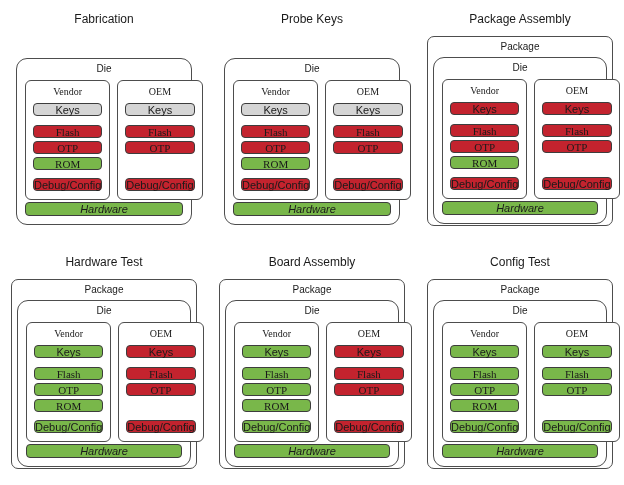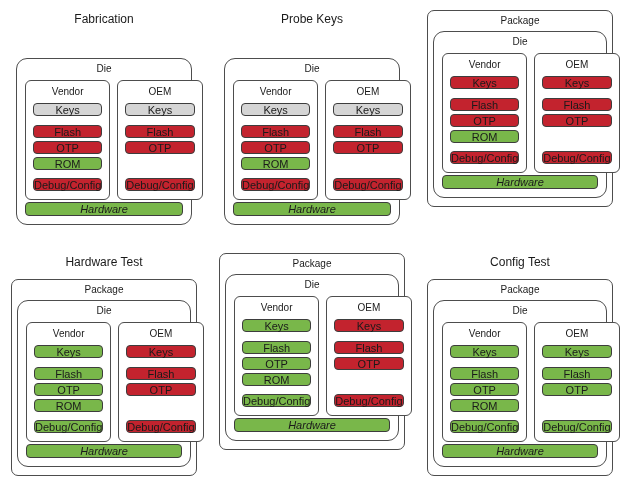--- a/index.html
+++ b/index.html
@@ -19,45 +19,45 @@
     grid-template-rows:243px 242px;
   }
   .cell{display:flex;flex-direction:column;align-items:center;}
   .title{
     margin-top:12px;font-size:12px;line-height:14px;
     text-align:center;white-space:nowrap;
   }
   .package{
     margin-top:10px;width:186px;
     border:1.5px solid var(--box-border);border-radius:7px;
-    background:#fff;padding:3px 5px 8px;
+    background:#fff;padding:3px 5px 1px;
   }
   .box-label{
     font-size:10px;line-height:14px;text-align:center;
     padding-bottom:3px;
   }
   .die{
     border:1.5px solid var(--box-border);border-radius:11px;
     background:#fff;padding:2px 8px 8px;width:100%;
   }
   .die.standalone{margin-top:32px;width:176px;}
   .die > .box-label{padding-top:1px;padding-bottom:4px;}
   .cols{display:flex;gap:7px;}
   .col{
     flex:1;border:1.3px solid var(--box-border);border-radius:6px;
     background:#fff;padding:4px 7px 8px;
     display:flex;flex-direction:column;
   }
-  .col > .box-label{padding-bottom:4px;}
+  .col > .box-label{padding-bottom:4px;font-family:Liberation Serif, serif;}
   .chip{
     height:13px;border:1.3px solid var(--chip-border);border-radius:4px;
     font-size:11px;display:flex;align-items:center;justify-content:center;
     white-space:nowrap;background:#fff;
   }
-  .mem-group{margin-top:9px;display:flex;flex-direction:column;gap:3px;}
+  .mem-group{margin-top:9px;display:flex;flex-direction:column;gap:3px;font-family:Liberation Serif, serif;}
   .chip.debug{margin-top:8px;}
   .chip-spacer{height:16px;}
   .hardware{margin-top:2px;height:14px;font-style:italic;}
   .state-red{background:var(--red);}
   .state-green{background:var(--green);text-align:right;}
   .state-gray{background:var(--gray);}
 </style>
 </head>
 <body>
 
@@ -114,20 +114,21 @@
               <div class="chip state-red">OTP</div>
             </div>
             <div class="chip-spacer"></div>
             <div class="chip state-red debug">Debug/Config</div>
           </div>
         </div>
         <div class="chip hardware state-green">Hardware</div>
       </div>
     </div>
     <div class="cell">
+    <div class="title">Package Assembly</div>
   <div class="package">
         <div class="box-label">Package</div>
         <div class="die">
           <div class="box-label">Die</div>
           <div class="cols">
             <div class="col">
               <div class="box-label">Vendor</div>
               <div class="chip state-red">Keys</div>
               <div class="mem-group">
                 <div class="chip state-red">Flash</div>
@@ -177,20 +178,21 @@
               </div>
               <div class="chip-spacer"></div>
               <div class="chip state-red debug">Debug/Config</div>
             </div>
           </div>
           <div class="chip hardware state-green">Hardware</div>
         </div>
       </div>
     </div>
     <div class="cell">
+    <div class="title">Board Assembly</div>
   <div class="package">
         <div class="box-label">Package</div>
         <div class="die">
           <div class="box-label">Die</div>
           <div class="cols">
             <div class="col">
               <div class="box-label">Vendor</div>
               <div class="chip state-green">Keys</div>
               <div class="mem-group">
                 <div class="chip state-green">Flash</div>

